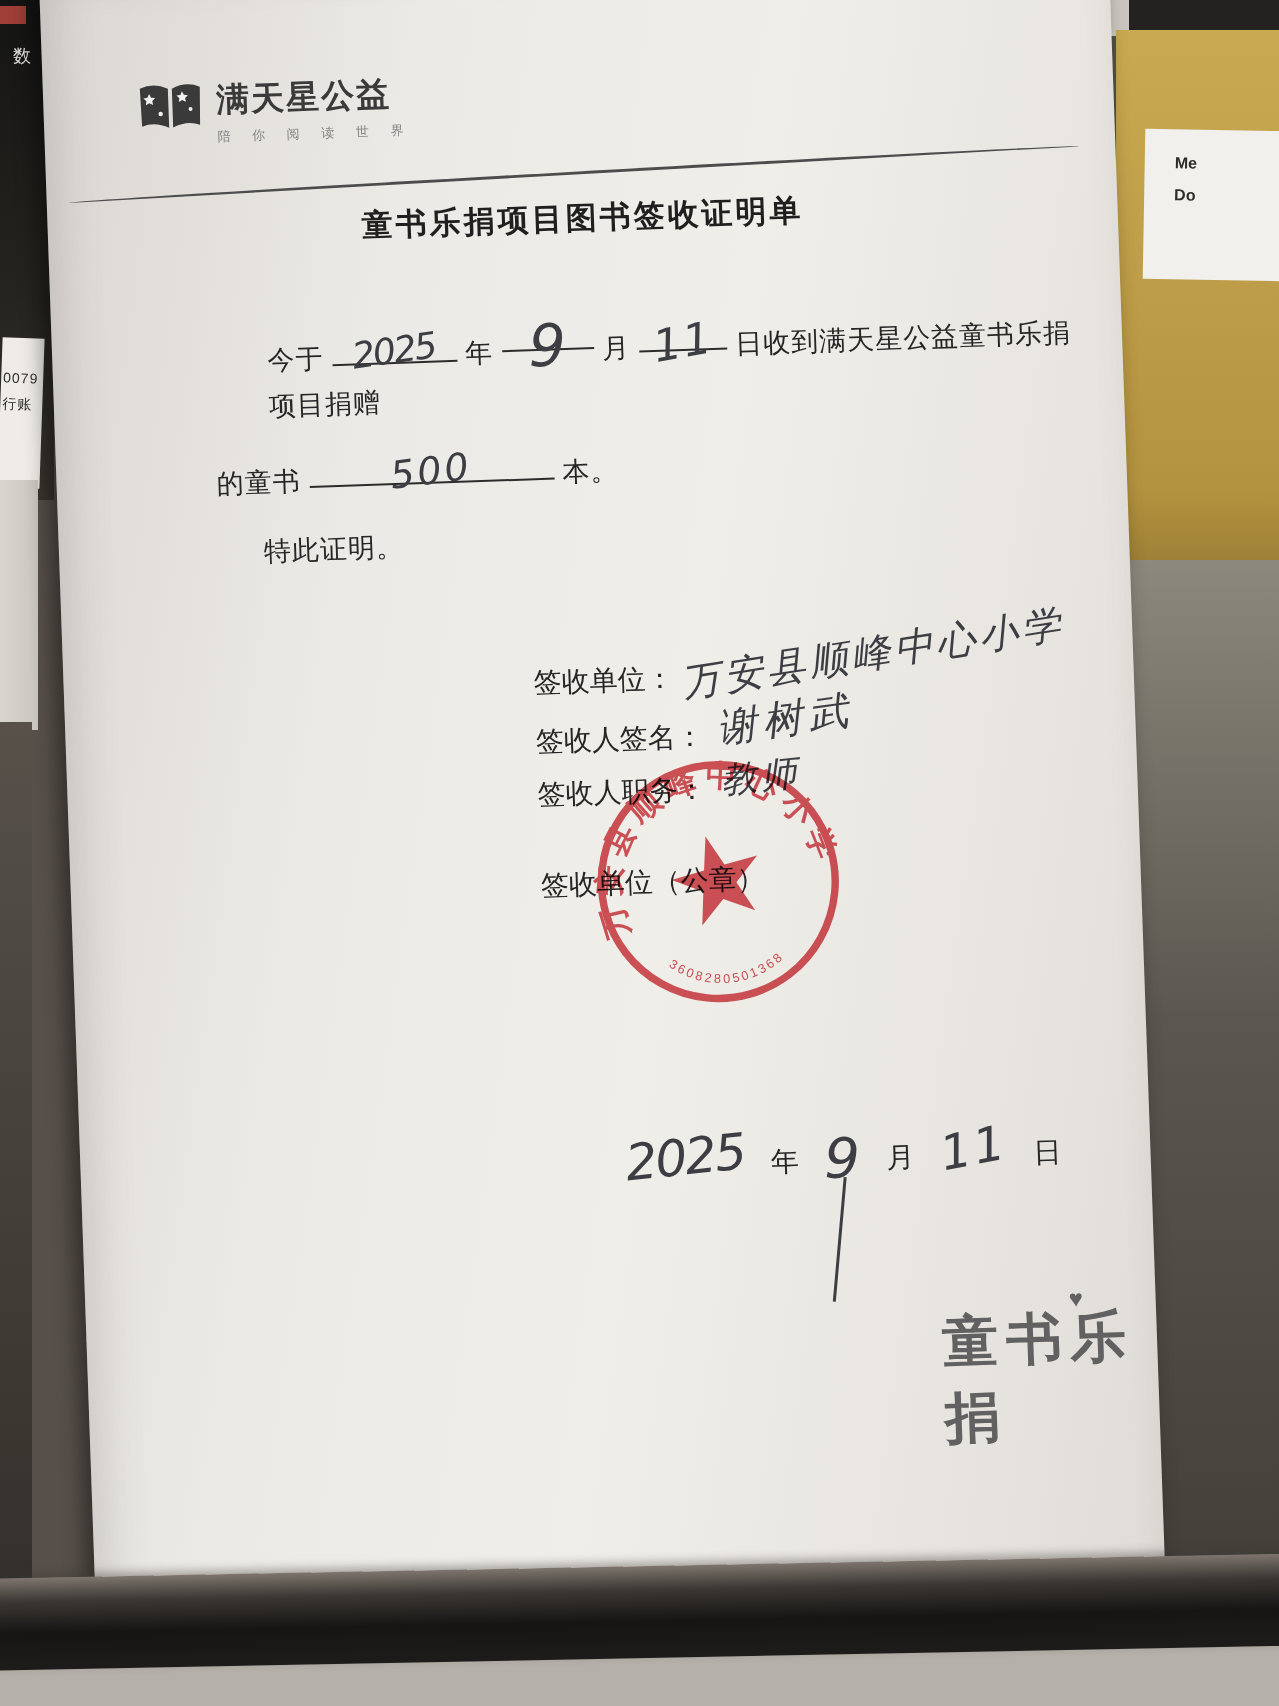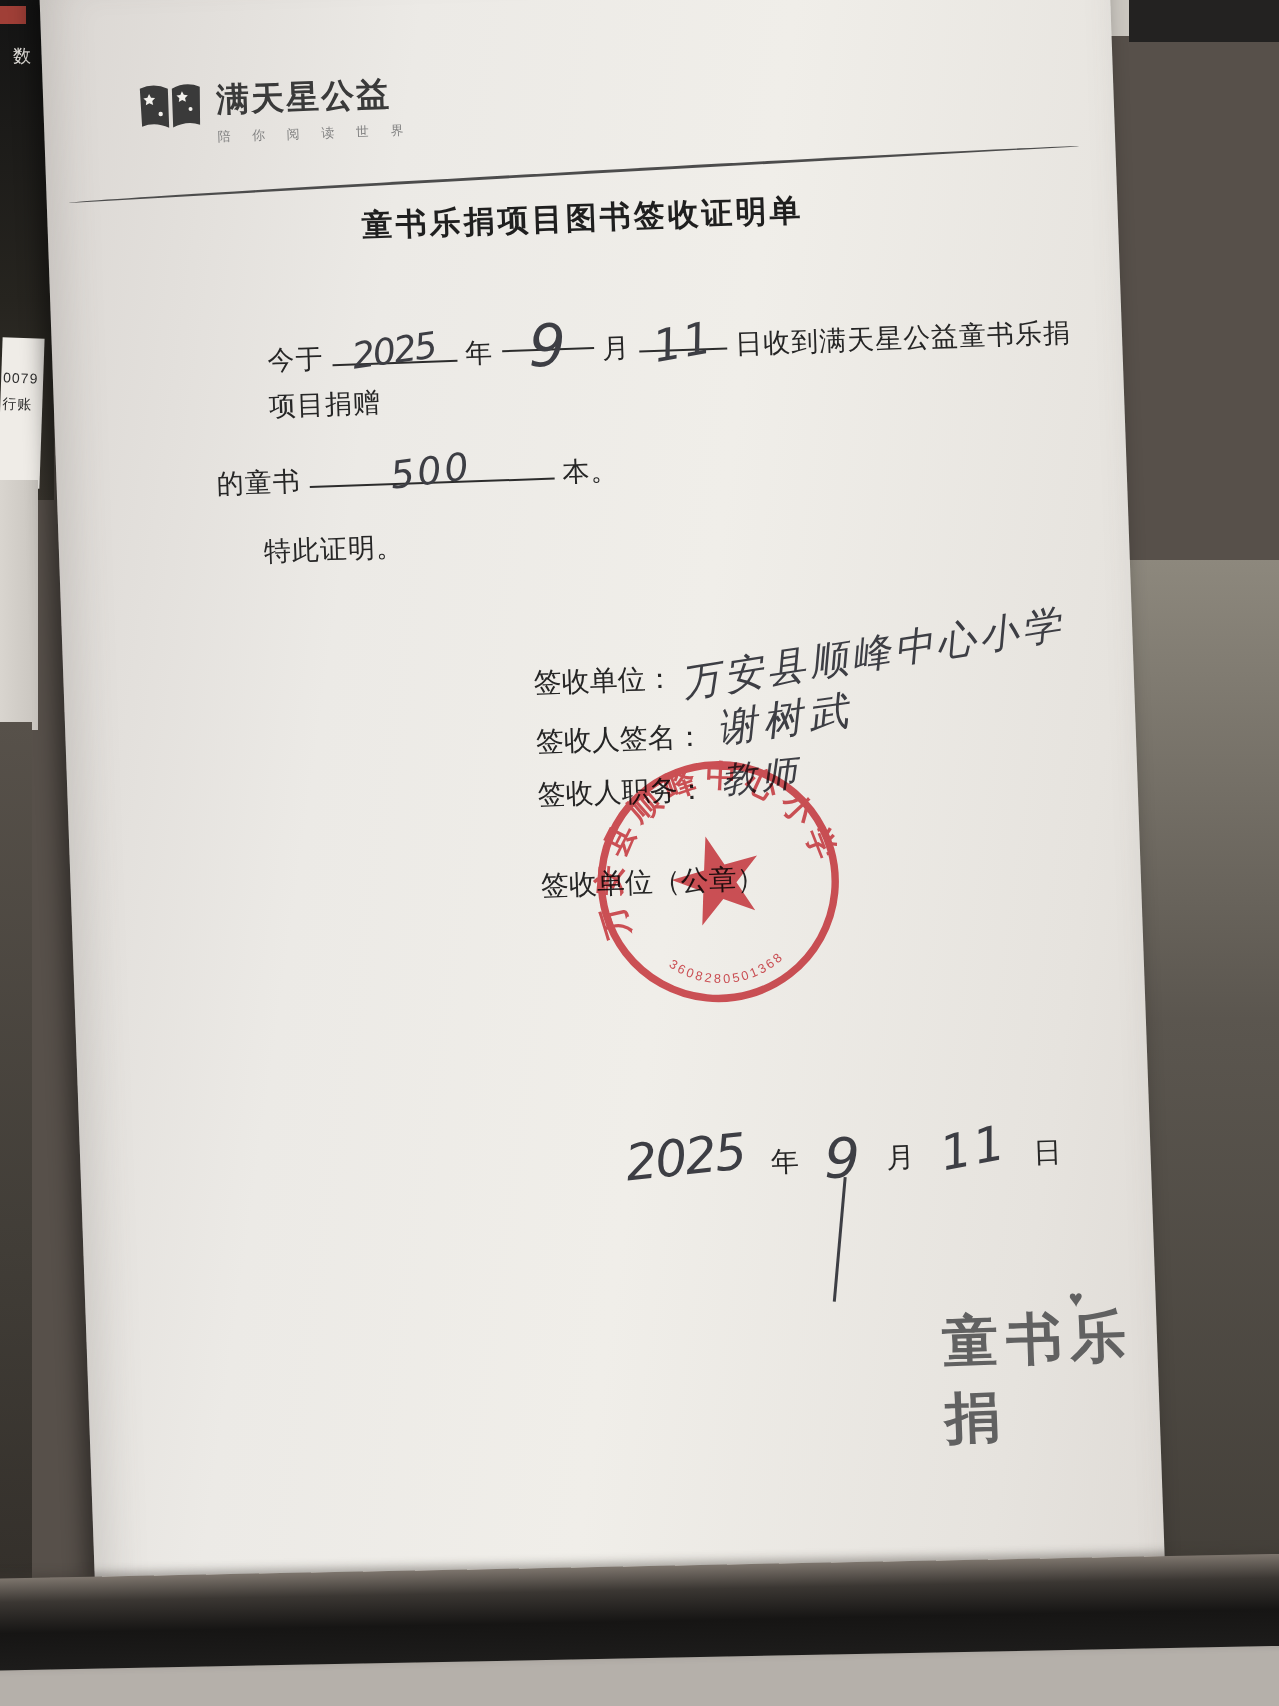--- a/index.html
+++ b/index.html
@@ -97,20 +97,26 @@
     <div class="left-char">数</div>
   </div>
   <div class="edge edge-left-paper">
     <div>0079</div>
     <div>行账</div>
   </div>
   <div class="edge edge-left-mid"></div>
   <div class="edge edge-left-low"></div>
   <div class="edge edge-top-strip"></div>
   <div class="edge edge-top-right"></div>
+  <div class="edge edge-right-folder">
+    <div class="folder-paper">
+      <div>Me</div>
+      <div>Do</div>
+    </div>
+  </div>
   <div class="edge edge-right-low"></div>
 
   <div class="paper">
 
     <div class="letterhead">
       <svg class="logo-icon" viewBox="0 0 64 56">
         <path d="M2 8 Q16 2 30 9 L30 48 Q16 41 3 46 Z" fill="#3a3a3a"></path>
         <path d="M62 8 Q48 2 34 9 L34 48 Q48 41 61 46 Z" fill="#3a3a3a"></path>
         <path d="M10 14 l2.2 4.4 4.8.6-3.5 3.3.9 4.7-4.4-2.3-4.2 2.3.8-4.7-3.4-3.3 4.7-.6z" fill="#f2f0ec" transform="scale(0.85) translate(3,2)"></path>
         <path d="M44 12 l1.8 3.6 4 .5-2.9 2.7.7 3.9-3.6-1.9-3.5 1.9.7-3.9-2.8-2.7 3.9-.5z" fill="#f2f0ec"></path>

